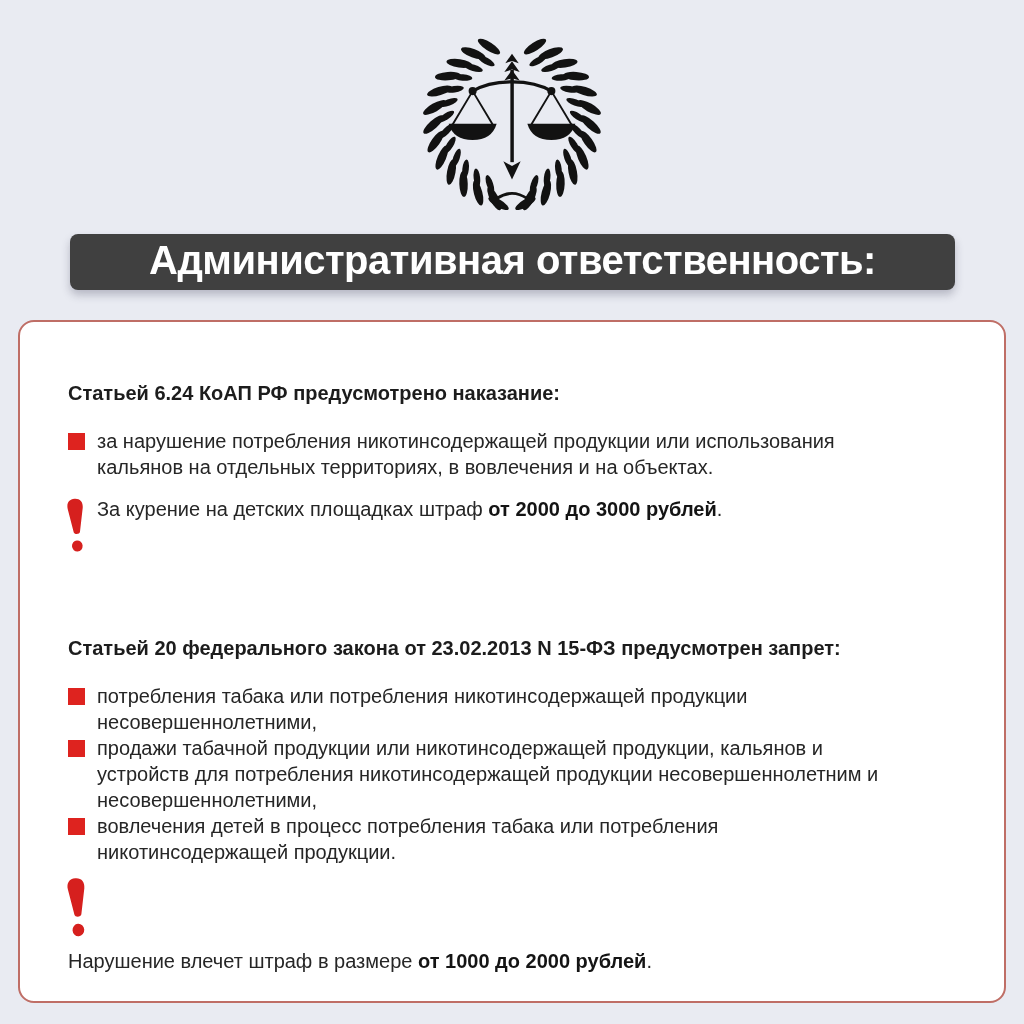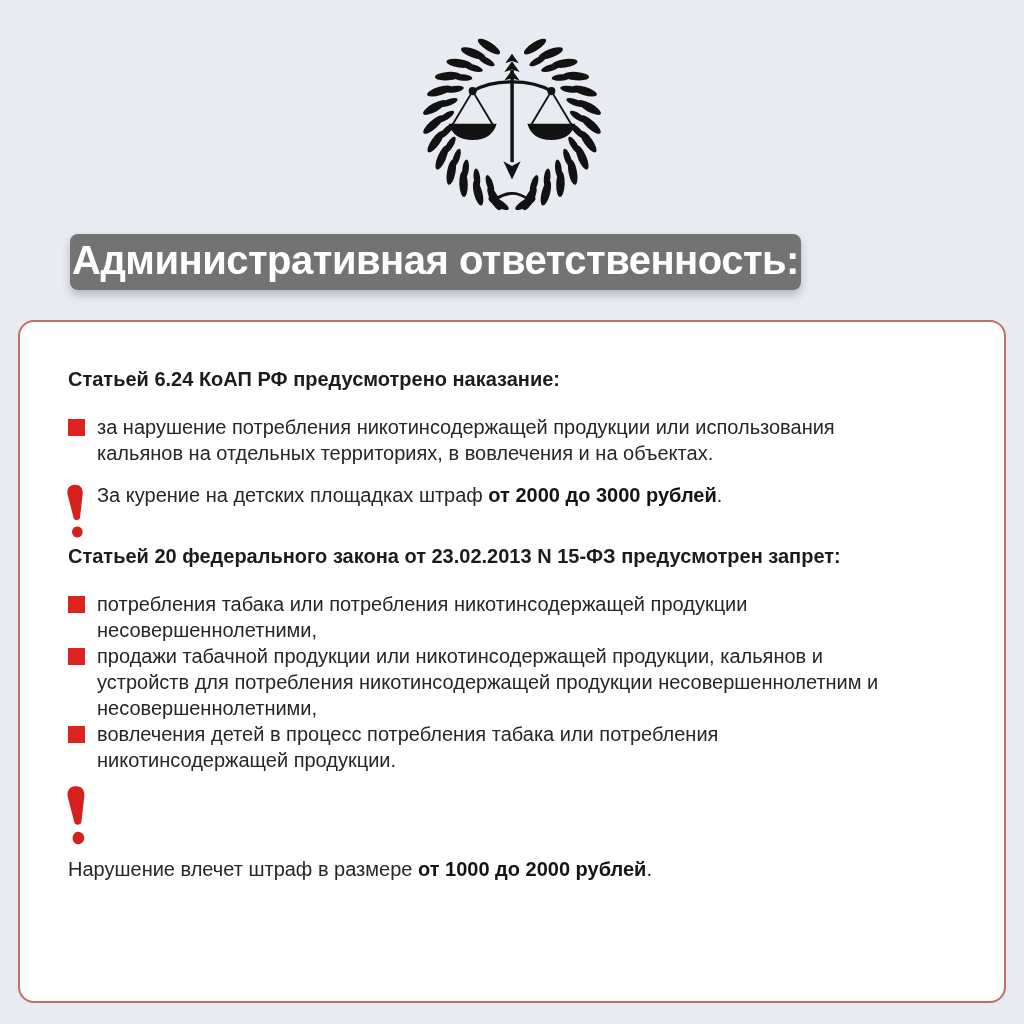--- a/index.html
+++ b/index.html
@@ -19,22 +19,22 @@
     top: 22px; left: 50%;
     width: 192px; height: 192px;
     transform: translateX(-50%);
   }
   .logo svg { width: 100%; height: 100%; }
 
   
   .banner {
     position: absolute;
     left: 70px; top: 234px;
-    width: 731px; height: 56px;
-    background: #737373;
+    width: 885px; height: 56px;
+    background: #404040;
     border-radius: 8px;
     display: flex; align-items: center; justify-content: center;
     box-shadow: 0 5px 8px rgba(55,55,80,0.28);
   }
   .banner .banner-text {
     color: #ffffff;
     font-size: 40px;
     font-weight: bold;
     letter-spacing: -0.5px;
     white-space: nowrap;
@@ -42,32 +42,32 @@
   }
 
   
   .card {
     position: absolute;
     left: 18px; top: 320px;
     width: 988px; height: 683px;
     background: #ffffff;
     border: 2px solid #bf6e66;
     border-radius: 16px;
-    padding: 44px 46px 0 48px;
+    padding: 58px 46px 0 48px;
   }
 
   .section-heading {
     font-size: 20px;
     line-height: 26px;
     font-weight: bold;
     color: #1c1c1c;
     margin-bottom: 22px;
     white-space: nowrap;
   }
-  .section--second { }
+  .section--second { margin-top: 78px; }
 
   .bullet-item { display: flex; align-items: flex-start; }
   .bullet-sq {
     flex: 0 0 auto;
     width: 17px; height: 17px;
     background: #de231f;
     margin: 5px 12px 0 0;
   }
   .bullet-text {
     font-size: 20px;

